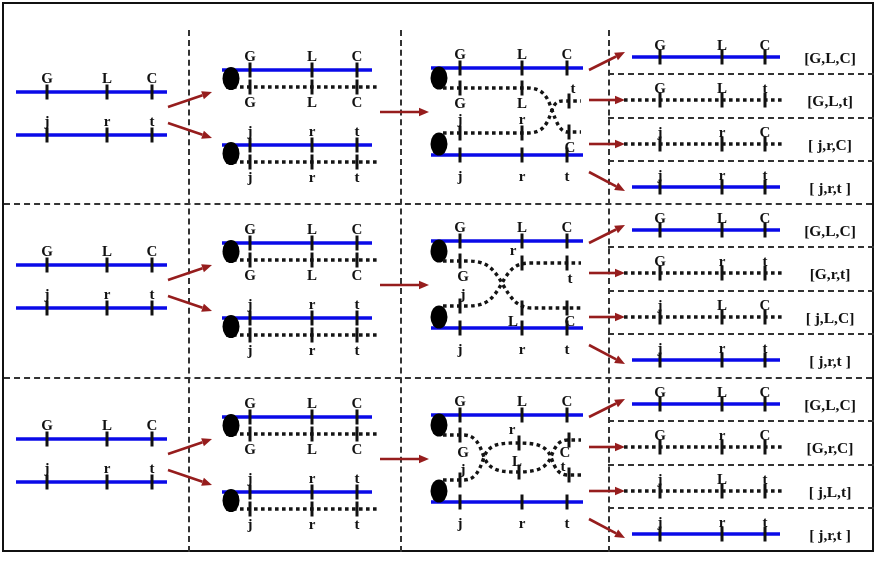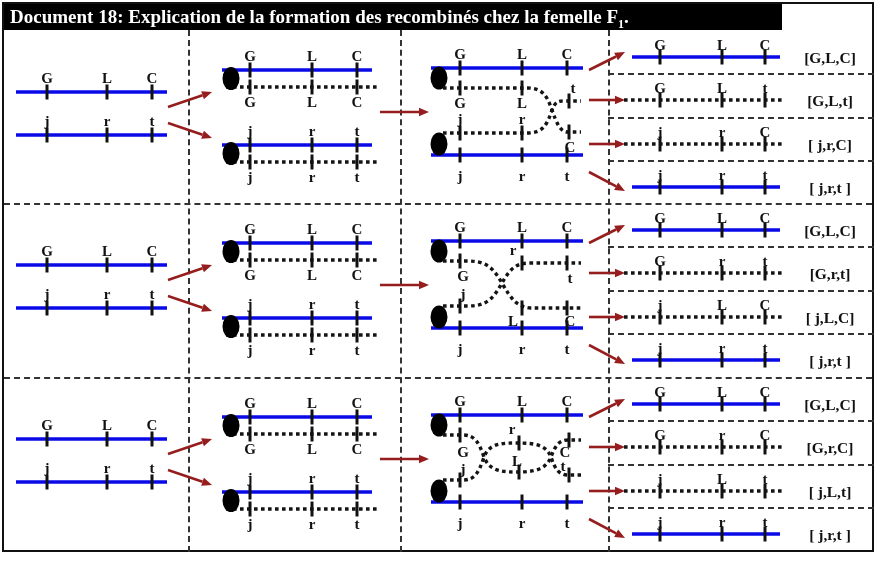--- a/index.html
+++ b/index.html
@@ -15,21 +15,20 @@
   svg{position:absolute;left:0;overflow:visible;}
   text{font-family:"Liberation Serif",serif;font-weight:bold;fill:#111;}
   .al{font-size:15px;}
   .gl{font-size:15.5px;}
 </style>
 </head>
 <body>
 
 <div id="page">
   <div id="frame"></div>
-  <div id="title-bar"><span>Document 18: Explication de la formation des recombinés chez la femelle F</span><sub>1</sub><span>.</span></div>
 <div class="vdash" style="left:188px;top:30px;height:522px;"></div>
     <div class="vdash" style="left:400px;top:30px;height:522px;"></div>
     <div class="vdash" style="left:608px;top:30px;height:522px;"></div>
     <div class="hdash" style="left:4px;top:203px;width:868px;"></div>
     <div class="hdash" style="left:4px;top:377px;width:868px;"></div>
     <div class="hdash" style="left:608px;top:73px;width:266px;"></div>
     <div class="hdash" style="left:608px;top:117px;width:266px;"></div>
     <div class="hdash" style="left:608px;top:160px;width:266px;"></div>
     <div class="hdash" style="left:608px;top:246px;width:266px;"></div>
     <div class="hdash" style="left:608px;top:290px;width:266px;"></div>

